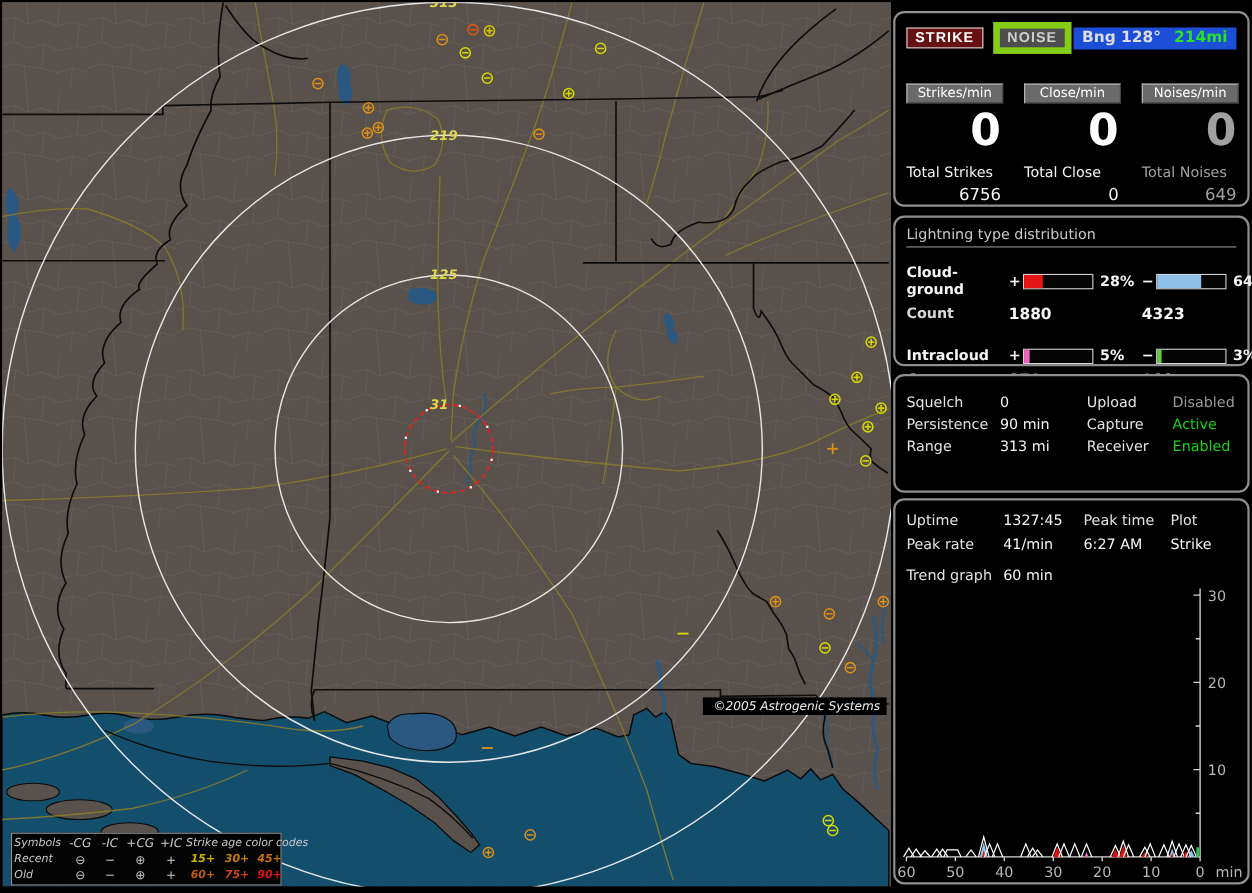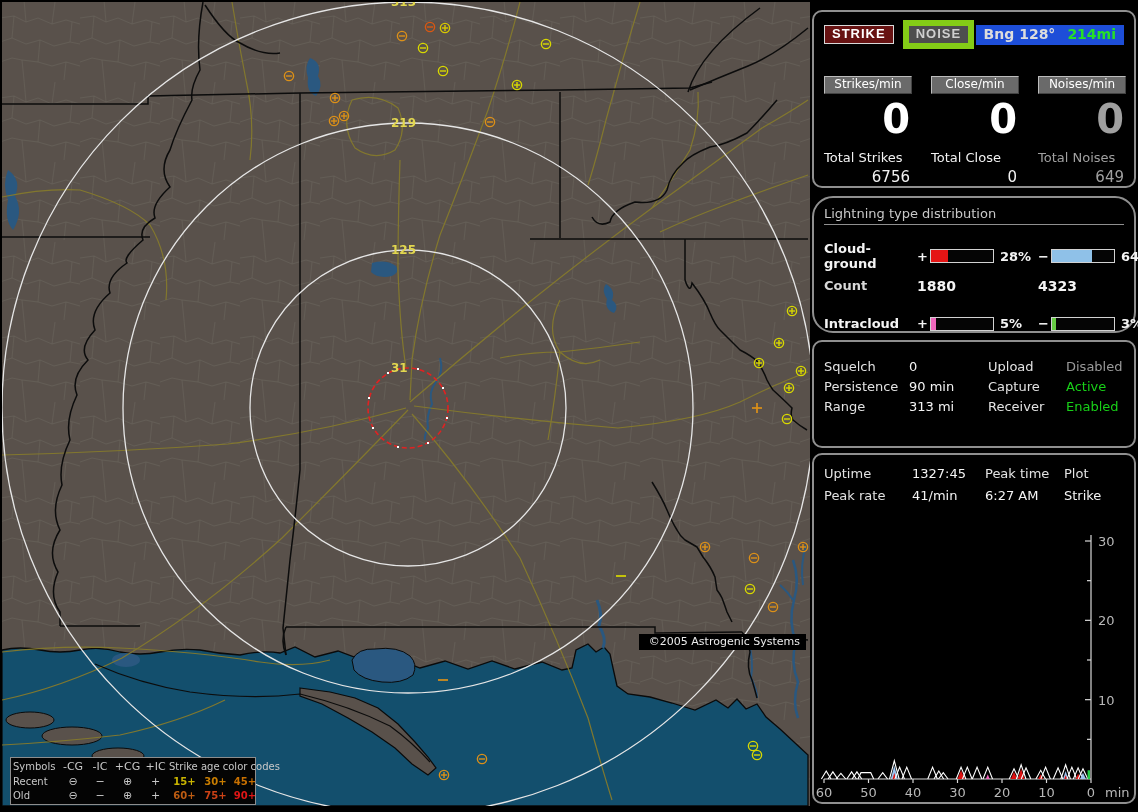--- a/index.html
+++ b/index.html
@@ -1,33 +1,33 @@
 <!DOCTYPE html>
 <html><head>
 <meta charset="utf-8">
 <style>
   html,body{margin:0;padding:0;background:#000;}
   body{width:1138px;height:812px;position:relative;font-family:"DejaVu Sans","Liberation Sans",sans-serif;color:#ddd;overflow:hidden;}
   
-  #map-wrap{position:absolute;left:2px;top:2px;width:808px;height:652px;background:#59514b;}
+  #map-wrap{position:absolute;left:2px;top:2px;width:808px;height:652px;background:#59514b;font-style:italic;}
   #map-wrap svg{display:block;}
   
   #legend{position:absolute;left:8px;top:755px;width:246px;height:48px;background:#040404;border:1px solid #8d8d8d;
     display:grid;grid-template-columns:46px 28px 26px 29px 27px 31px 31px 28px;align-content:space-evenly;
     font-size:10px;line-height:13px;padding:1px 2px;box-sizing:border-box;color:#c8c8c8;}
   #legend .hdr-age{grid-column:6 / span 3;text-align:center;white-space:nowrap;}
   #legend .sym{text-align:center;font-size:11px;}
   .age{text-align:center;font-weight:bold;}
   .a15{color:#c9b400}.a30{color:#c87d00}.a45{color:#c87000}
   .a60{color:#bd5c12}.a75{color:#cc4216}.a90{color:#e01616}
   #copyright{position:absolute;right:4px;bottom:4px;background:#000;color:#ececec;font-size:11px;padding:1px 6px 2px 10px;}
   
   .panel{position:absolute;left:812px;width:324px;background:#000;border:2px solid #8f8f8f;border-radius:10px;box-sizing:border-box;padding:8px 10px;}
   #box1{top:10px;height:178px;}
-  #box2{top:196px;height:137px;border-radius:21px;}
+  #box2{top:196px;height:137px;}
   #box3{top:340px;height:108px;}
   #box4{top:453px;height:351px;}
   
   .hdr-row{display:flex;align-items:center;}
   .strike-btn{background:#671212;border:1px solid #d8d8d8;color:#fff;font-weight:bold;font-size:13px;padding:0 7px 2px;letter-spacing:1px;}
   .noise-btn{background:#4e4e4e;border:6px solid #84cc16;color:#cfcfcf;font-weight:bold;font-size:13px;padding:0 7px 2px;letter-spacing:1px;margin-left:9px;}
   .bng{margin-left:auto;background:#1d4ed8;padding:1px 8px 3px;font-size:14px;font-weight:bold;white-space:nowrap;}
   .bng .rng{color:#27e027;margin-left:12px;}
   .counters{display:grid;grid-template-columns:repeat(3,88px);column-gap:19px;margin-top:27px;}
   .cbtn{background:#6a6a6a;color:#fff;font-size:12px;text-align:center;border:1px solid;border-color:#bdbdbd #434343 #434343 #bdbdbd;padding:0 0 2px;}
@@ -411,20 +411,24 @@
 <div class="panel" id="box4">
   <div class="up-grid">
     <span>Uptime</span>
     <span class="v">1327:45</span>
     <span>Peak time</span>
     <span>Plot</span>
     <span>Peak rate</span>
     <span class="v">41/min</span>
     <span class="v">6:27 AM</span>
     <span class="v">Strike</span>
+  </div>
+  <div class="trend-row">
+    <span>Trend graph</span>
+    <span class="v">60 min</span>
   </div>
   <svg id="trend-svg" width="320" height="347">
       <g stroke="#d8d8d8" stroke-width="1.2" fill="none">
         <line x1="10" y1="324" x2="277" y2="324"></line>
         <line x1="277" y1="80" x2="277" y2="324"></line>
         <line x1="277" y1="86" x2="271" y2="86"></line>
         <line x1="277" y1="165.33333333333331" x2="271" y2="165.33333333333331"></line>
         <line x1="277" y1="244.66666666666666" x2="271" y2="244.66666666666666"></line>
         <line x1="277" y1="125.66666666666666" x2="273" y2="125.66666666666666"></line>
         <line x1="277" y1="205" x2="273" y2="205"></line>

